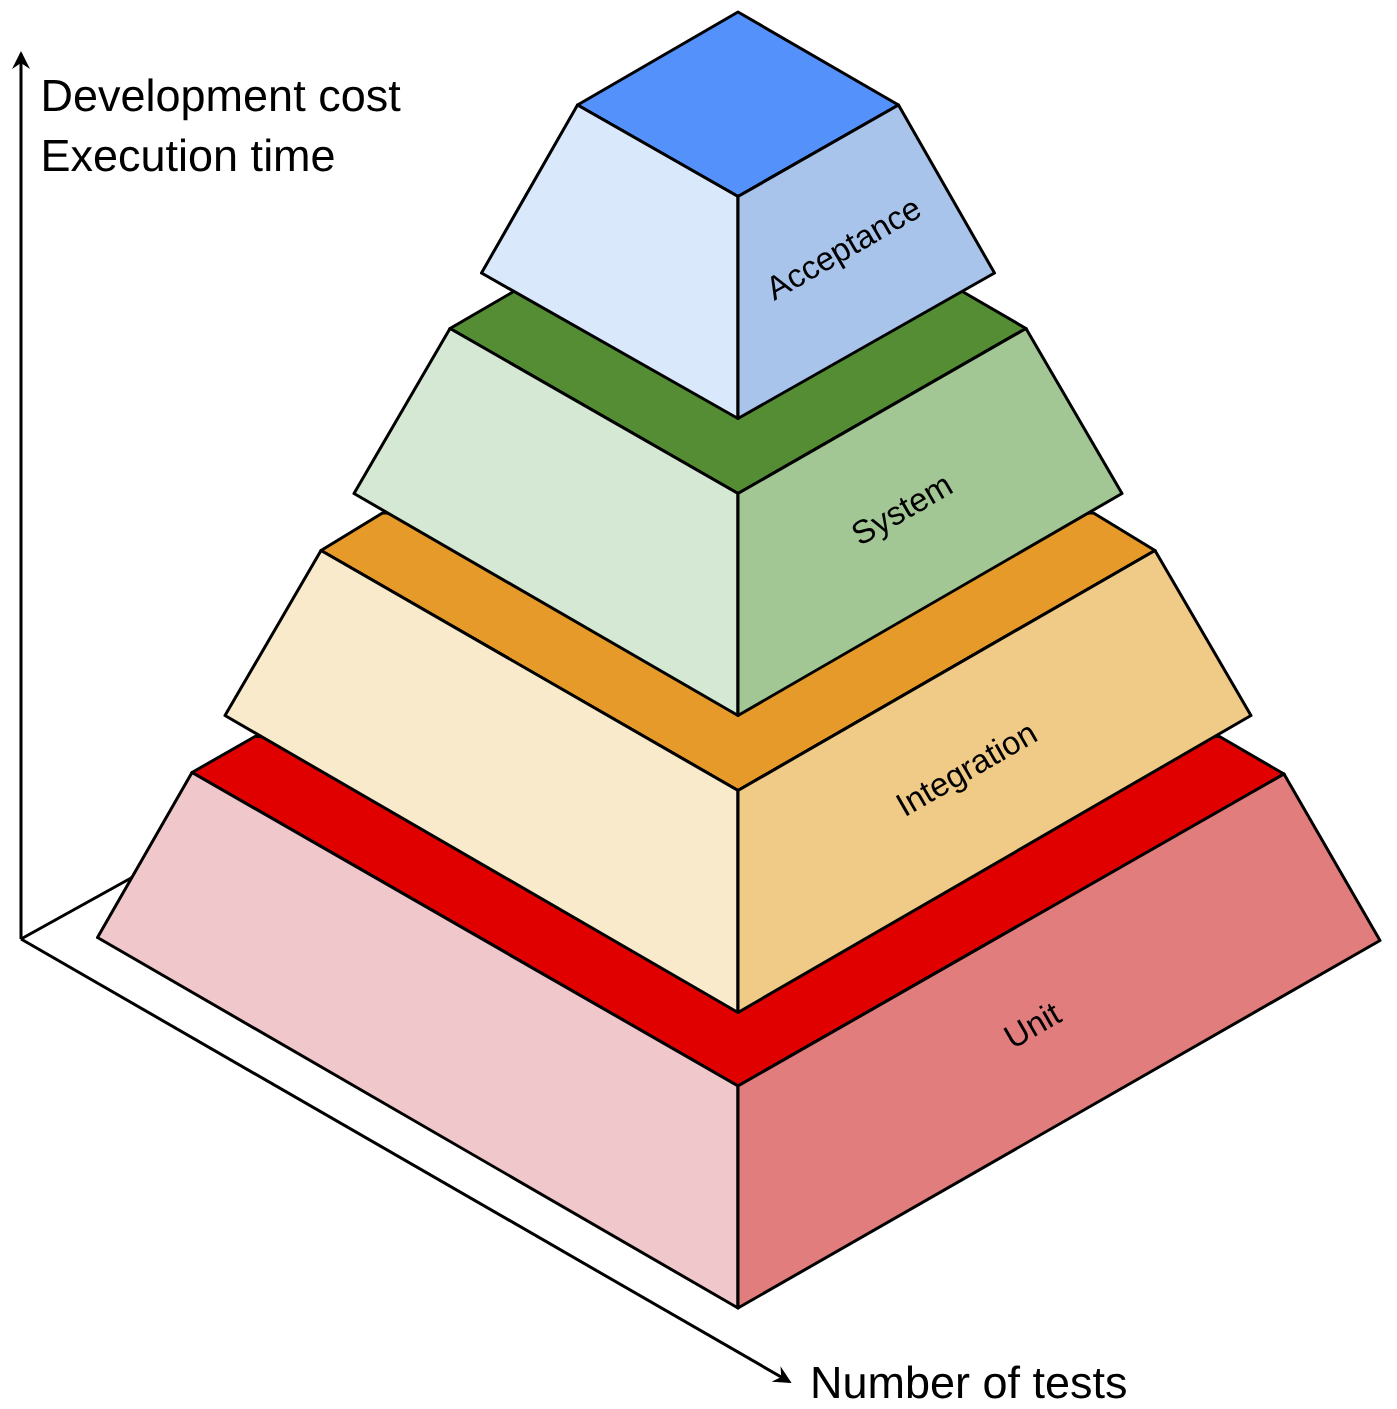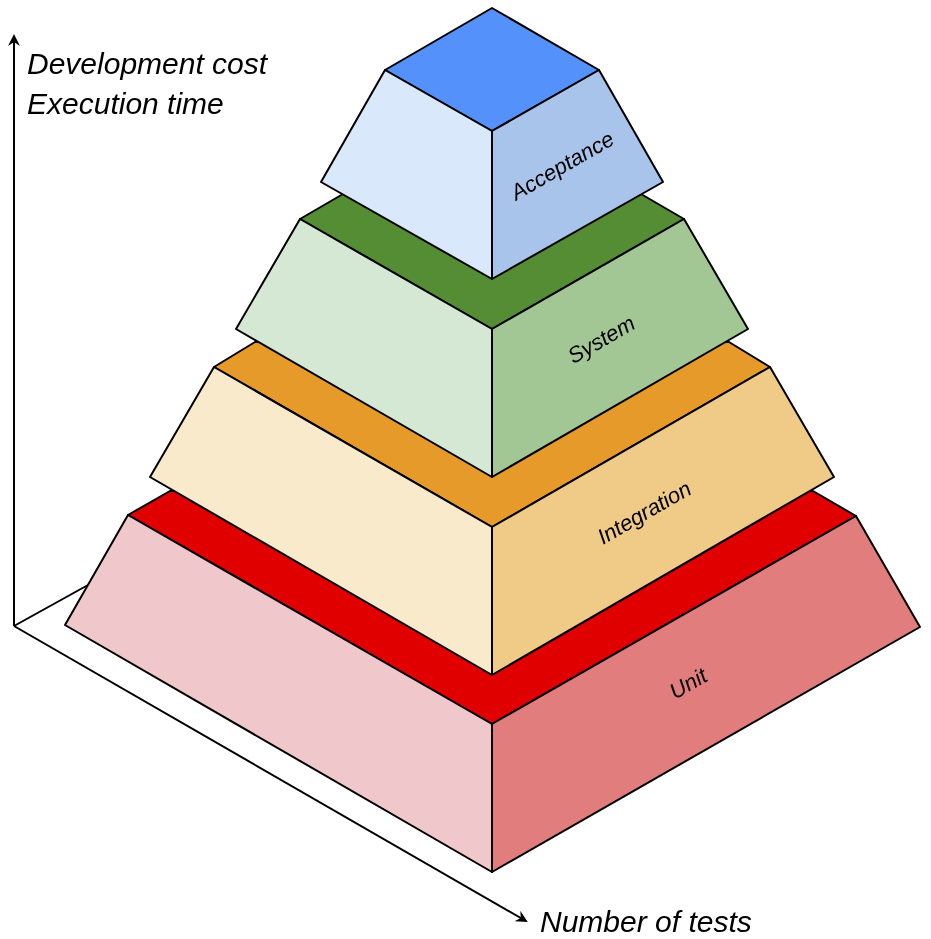--- a/index.html
+++ b/index.html
@@ -1,17 +1,17 @@
 <!DOCTYPE html>
 <html><head>
 <meta charset="utf-8">
 <style>
   html, body { margin: 0; padding: 0; background: #ffffff; }
   body { width: 931px; height: 939px; position: relative; overflow: hidden; }
-  #stage { position: absolute; left: 0; top: 0; width: 777px; height: 939px; font-style: italic; }
+  #stage { position: absolute; left: 0; top: 0; width: 777px; height: 939px; }
   svg text { font-family: "Liberation Sans", "DejaVu Sans", sans-serif; fill: #000000; }
   .axis-label { font-size: 30px; }
   .layer-label { font-size: 22px; }
   .edge { stroke: #000000; stroke-width: 2; stroke-linejoin: round; }
 </style>
 </head>
 <body>
 
 <div id="stage">
   <svg width="931" height="939" viewBox="0 0 931 939" xmlns="http://www.w3.org/2000/svg">

